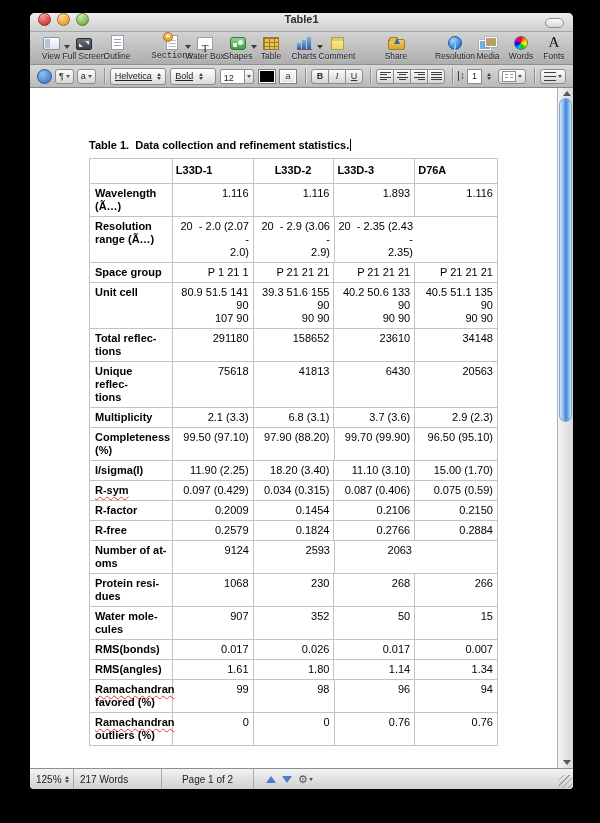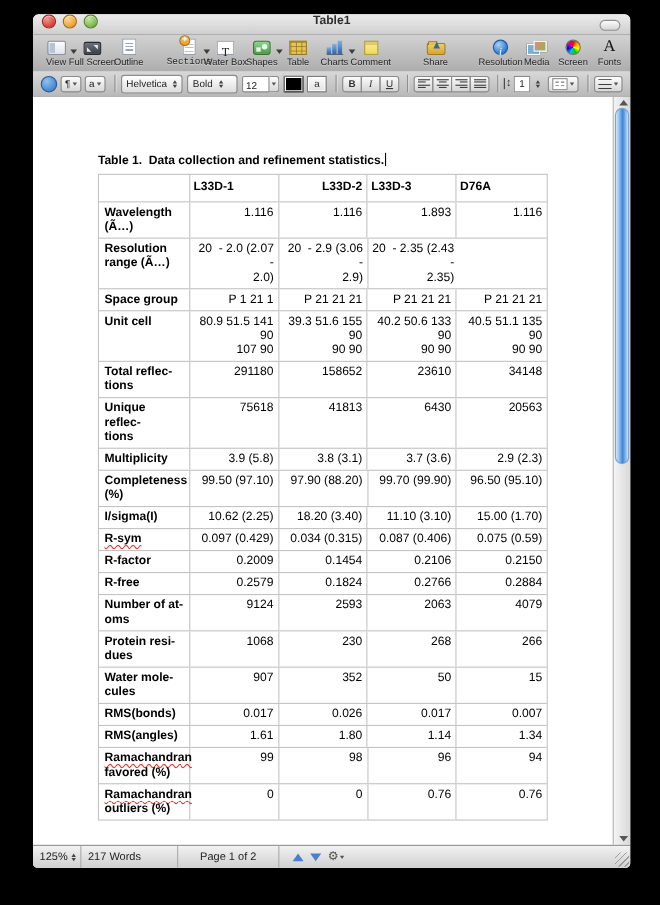--- a/index.html
+++ b/index.html
@@ -70,21 +70,21 @@
   .formatbar{height:23px;flex:0 0 23px;background:linear-gradient(#d8d8d8,#b9b9b9);border-bottom:1px solid #868686;
     display:flex;align-items:center;padding:0 4px;box-sizing:border-box;font-size:9px;color:#222;}
   .fb-round{width:13px;height:13px;border-radius:50%;background:radial-gradient(circle at 35% 30%,#8fc3ef,#2a6fc4);
     border:1px solid #275a9c;margin:0 3px;flex:0 0 auto;}
   .fb-btn{height:13px;border:1px solid #8c8c8c;border-radius:3px;background:linear-gradient(#fdfdfd,#d7d7d7);
     display:flex;align-items:center;padding:0 3px;margin-right:3px;gap:2px;}
   .fb-btn .dn{width:0;height:0;border-left:2.5px solid transparent;border-right:2.5px solid transparent;border-top:3px solid #555;}
   .fb-div{width:1px;height:16px;background:#8f8f8f;box-shadow:1px 0 0 rgba(255,255,255,.45);margin:0 5px;flex:0 0 auto;}
   .fb-select{height:15px;border:1px solid #8c8c8c;border-radius:3px;background:linear-gradient(#fff,#dcdcdc);
     display:flex;align-items:center;padding:0 1px 0 4px;margin-right:4px;}
-  .fb-select .txt{white-space:nowrap;overflow:hidden;}
+  .fb-select .txt{white-space:nowrap;overflow:hidden;text-decoration:underline;}
   .stepper{width:9px;height:13px;margin-left:3px;display:flex;flex-direction:column;align-items:center;justify-content:center;gap:1px;}
   .stepper b{width:0;height:0;border-left:2.5px solid transparent;border-right:2.5px solid transparent;}
   .stepper b.up{border-bottom:3px solid #444;} .stepper b.dn{border-top:3px solid #444;}
   .fb-size{width:22px;height:13px;border:1px solid #8c8c8c;background:#fff;display:flex;align-items:flex-end;padding:0 3px;border-radius:2px 0 0 2px;}
   .fb-size-caret{width:11px;height:15px;border:1px solid #8c8c8c;border-left:none;border-radius:0 3px 3px 0;
     background:linear-gradient(#fdfdfd,#d7d7d7);display:flex;align-items:center;justify-content:center;margin-right:4px;box-sizing:border-box;}
   .fb-size-caret i{width:0;height:0;border-left:2.5px solid transparent;border-right:2.5px solid transparent;border-top:3px solid #555;}
   .well{width:20px;height:13px;border:1px solid #7d7d7d;box-shadow:inset 0 0 0 1px #fff;margin-right:3px;}
   .well.black{background:#000;}
   .well.hl{background:linear-gradient(#fdfdfd,#e2e2e2);text-align:center;font-size:9px;line-height:12px;color:#333;}
@@ -232,21 +232,21 @@
       <div class="tb-btn">
         <div class="tb-ic">
           <span class="ic i-media"></span>
         </div>
         <div class="tb-label">Media</div>
       </div>
       <div class="tb-btn">
         <div class="tb-ic">
           <span class="ic i-colors"></span>
         </div>
-        <div class="tb-label">Screen</div>
+        <div class="tb-label">Words</div>
       </div>
       <div class="tb-btn">
         <div class="tb-ic">
           <span class="ic i-fonts">A</span>
         </div>
         <div class="tb-label">Fonts</div>
       </div>
     </div>
 
   <div class="formatbar">
@@ -341,21 +341,21 @@
     </div>
   </div>
 
   <div class="main">
     <div class="page">
       <div class="doc-title"><span>Table 1.  Data collection and refinement statistics.</span><span class="caret-bar"></span></div>
       <div class="doc-table">
           <div class="tr head">
             <div class="td lab"></div>
             <div class="td val" style="text-align: left;">L33D-1</div>
-            <div class="td val" style="text-align: right;">L33D-2</div>
+            <div class="td val" style="text-align: center;">L33D-2</div>
             <div class="td val" style="text-align: left;">L33D-3</div>
             <div class="td val last" style="text-align: left;">D76A</div>
           </div>
           <div class="tr">
             <div class="td lab"><span>Wavelength
 (Ã…)</span></div>
             <div class="td val">1.116</div>
             <div class="td val">1.116</div>
             <div class="td val">1.893</div>
             <div class="td val last">1.116</div>
@@ -399,36 +399,36 @@
           <div class="tr">
             <div class="td lab"><span>Unique reflec-
 tions</span></div>
             <div class="td val">75618</div>
             <div class="td val">41813</div>
             <div class="td val">6430</div>
             <div class="td val last">20563</div>
           </div>
           <div class="tr">
             <div class="td lab"><span>Multiplicity</span></div>
-            <div class="td val">3.9 (5.8)</div>
-            <div class="td val">3.8 (3.1)</div>
+            <div class="td val">2.1 (3.3)</div>
+            <div class="td val">6.8 (3.1)</div>
             <div class="td val">3.7 (3.6)</div>
             <div class="td val last">2.9 (2.3)</div>
           </div>
           <div class="tr">
             <div class="td lab"><span>Completeness
 (%)</span></div>
             <div class="td val">99.50 (97.10)</div>
             <div class="td val">97.90 (88.20)</div>
             <div class="td val">99.70 (99.90)</div>
             <div class="td val last">96.50 (95.10)</div>
           </div>
           <div class="tr">
             <div class="td lab"><span>I/sigma(I)</span></div>
-            <div class="td val">10.62 (2.25)</div>
+            <div class="td val">11.90 (2.25)</div>
             <div class="td val">18.20 (3.40)</div>
             <div class="td val">11.10 (3.10)</div>
             <div class="td val last">15.00 (1.70)</div>
           </div>
           <div class="tr">
             <div class="td lab"><span class="squig">R-sym</span></div>
             <div class="td val">0.097 (0.429)</div>
             <div class="td val">0.034 (0.315)</div>
             <div class="td val">0.087 (0.406)</div>
             <div class="td val last">0.075 (0.59)</div>
@@ -446,21 +446,20 @@
             <div class="td val">0.1824</div>
             <div class="td val">0.2766</div>
             <div class="td val last">0.2884</div>
           </div>
           <div class="tr">
             <div class="td lab"><span>Number of at-
 oms</span></div>
             <div class="td val">9124</div>
             <div class="td val">2593</div>
             <div class="td val">2063</div>
-            <div class="td val last">4079</div>
           </div>
           <div class="tr">
             <div class="td lab"><span>Protein resi-
 dues</span></div>
             <div class="td val">1068</div>
             <div class="td val">230</div>
             <div class="td val">268</div>
             <div class="td val last">266</div>
           </div>
           <div class="tr">

